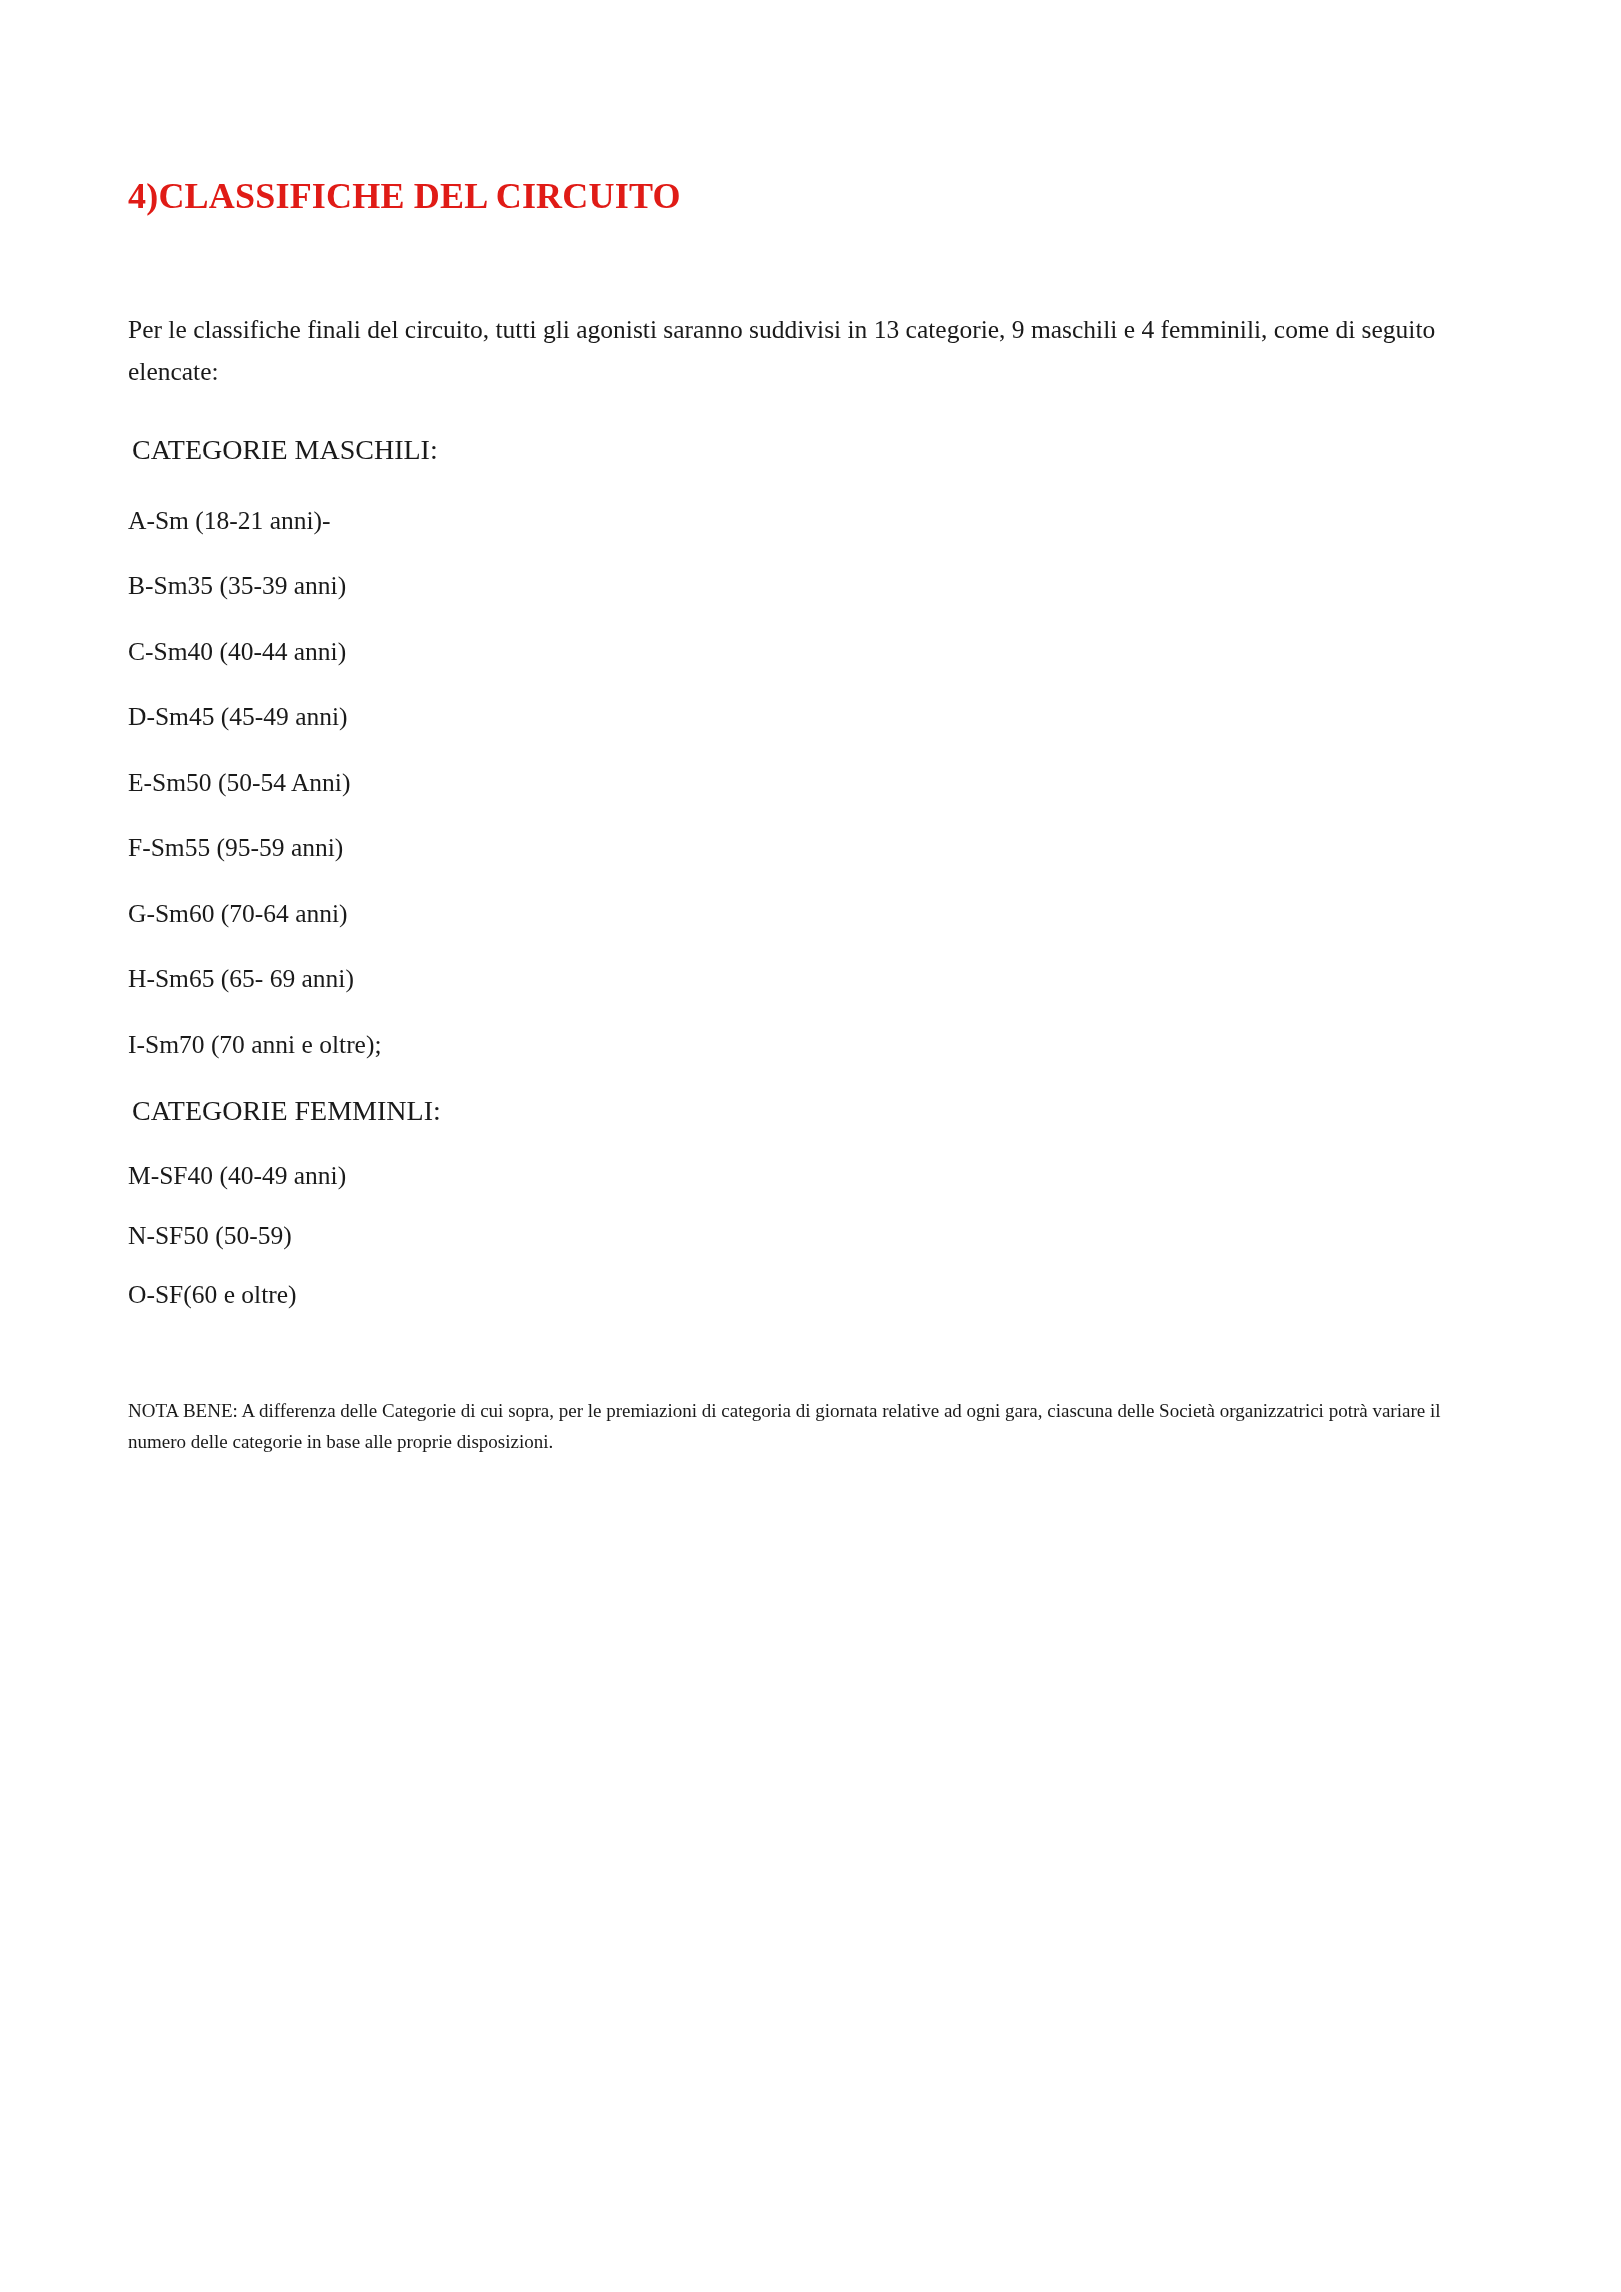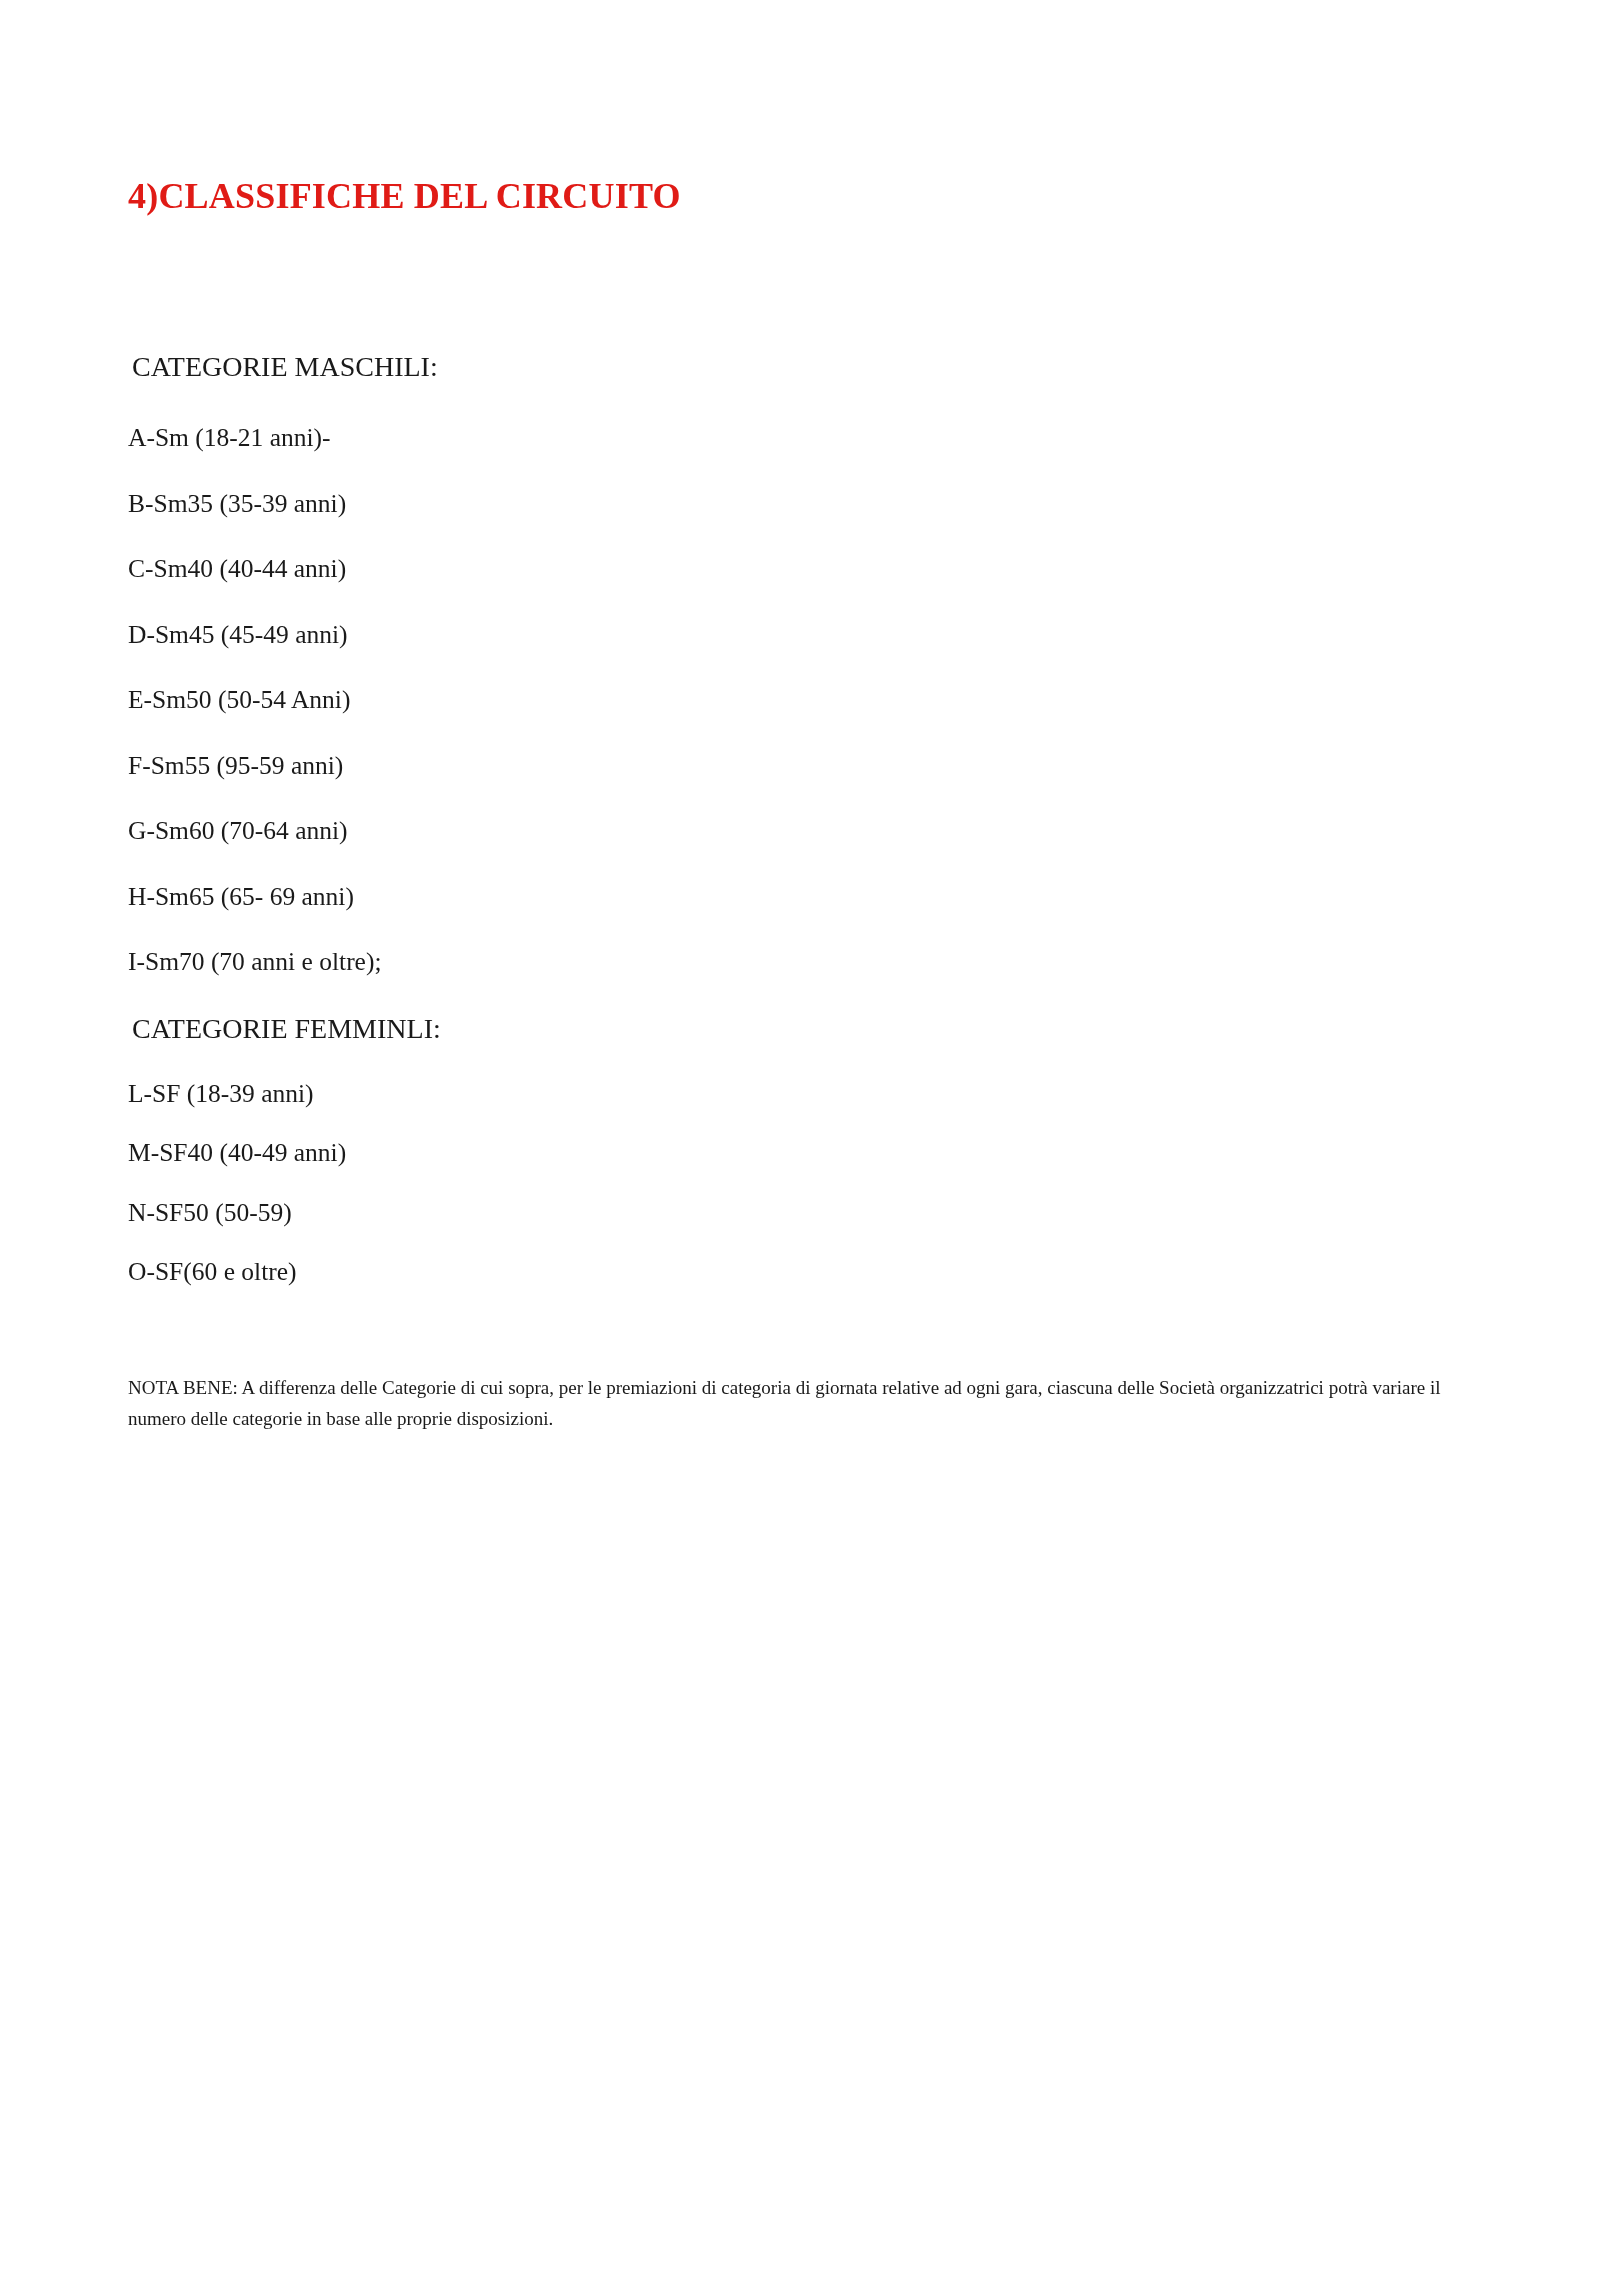--- a/index.html
+++ b/index.html
@@ -108,20 +108,21 @@
 <body>
 
 <div class="page">
   <div class="content">
 
     <h1 class="doc-heading">4)CLASSIFICHE DEL CIRCUITO</h1>
 
 
     <div class="spacer-lg"></div>
 
+    <p class="para-wide">Per le classifiche finali del circuito, tutti gli agonisti saranno suddivisi in 13 categorie, 9 maschili e 4 femminili, come di seguito elencate:</p>
 
     <div class="gap-before-head"></div>
 
     <p class="cat-head">CATEGORIE MASCHILI:</p>
 
     <div class="gap-after-head"></div>
 
     <ul class="cat-list male">
       <li>A-Sm (18-21 anni)-</li>
       <li>B-Sm35 (35-39 anni)</li>
@@ -132,21 +133,20 @@
       <li>G-Sm60 (70-64 anni)</li>
       <li>H-Sm65 (65- 69 anni)</li>
       <li>I-Sm70 (70 anni e oltre);</li>
     </ul>
 
     <p class="cat-head">CATEGORIE FEMMINLI:</p>
 
     <div class="gap-female-head"></div>
 
     <ul class="cat-list female">
-      <li>L-SF (18-39 anni)</li>
       <li>M-SF40 (40-49 anni)</li>
       <li>N-SF50 (50-59)</li>
       <li>O-SF(60 e oltre)</li>
     </ul>
 
     <div class="spacer-md"></div>
 
     <p class="note">NOTA BENE: A differenza delle Categorie di cui sopra, per le premiazioni di categoria di giornata relative ad ogni gara, ciascuna delle Società organizzatrici potrà variare il numero delle categorie in base alle proprie disposizioni.</p>
 
   </div>

